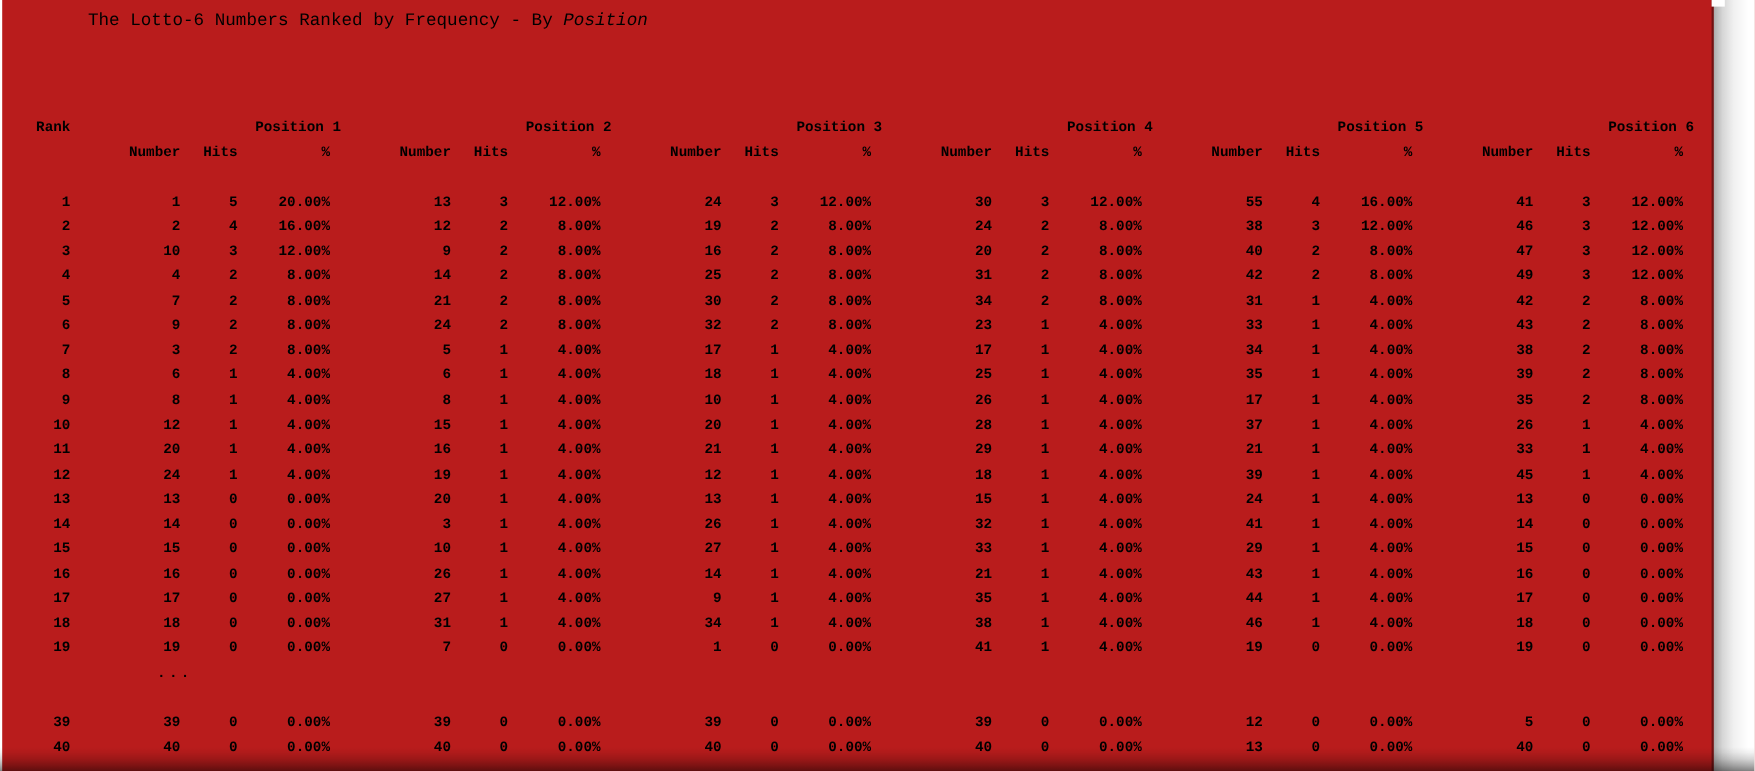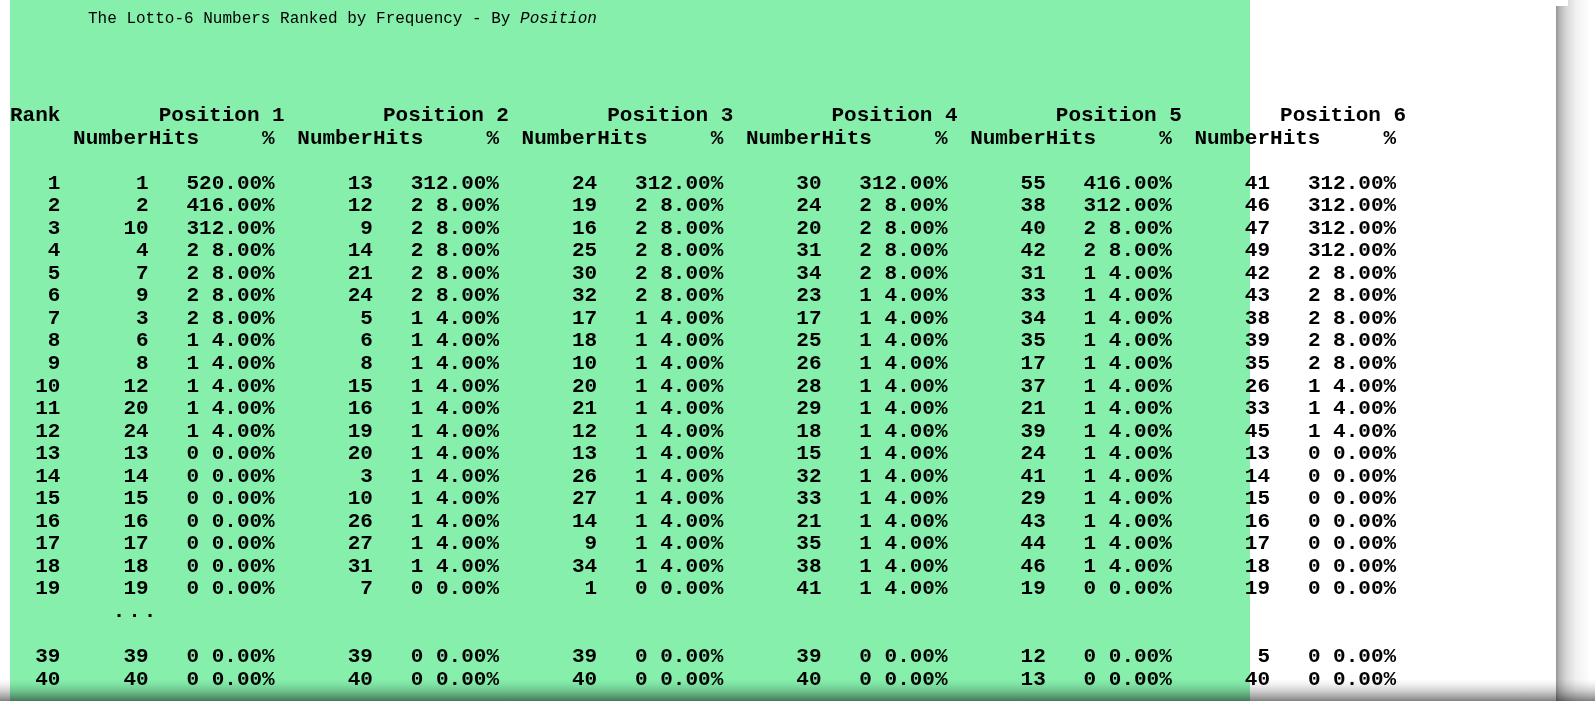--- a/index.html
+++ b/index.html
@@ -20,25 +20,25 @@
     position: relative;
     width: 1595px;
     height: 701px;
     background: #ffffff;
     box-sizing: border-box;
     overflow: hidden;
   }
 
   #report-surface {
     position: absolute;
-    left: 10px;
+    left: 2px;
     top: 0;
-    width: 1240px;
+    width: 1556px;
     height: 701px;
-    background: #86efac;
+    background: #b91c1c;
   }
 
   
   #right-shadow {
     position: absolute;
     top: 0;
     left: 1556px;
     width: 39px;
     height: 701px;
     background: linear-gradient(to right,
@@ -91,21 +91,21 @@
     font-style: italic;
   }
 
   
   #grid {
     position: absolute;
     left: 0;
     top: 105px;
     border-collapse: collapse;
     font-family: "Liberation Mono", "DejaVu Sans Mono", monospace;
-    font-size: 21px;
+    font-size: 13px;
     font-weight: bold;
     color: #000;
   }
   #grid td, #grid th {
     padding: 0;
     margin: 0;
     border: 0;
     height: 22.55px;
     line-height: 22.55px;
     text-align: right;

